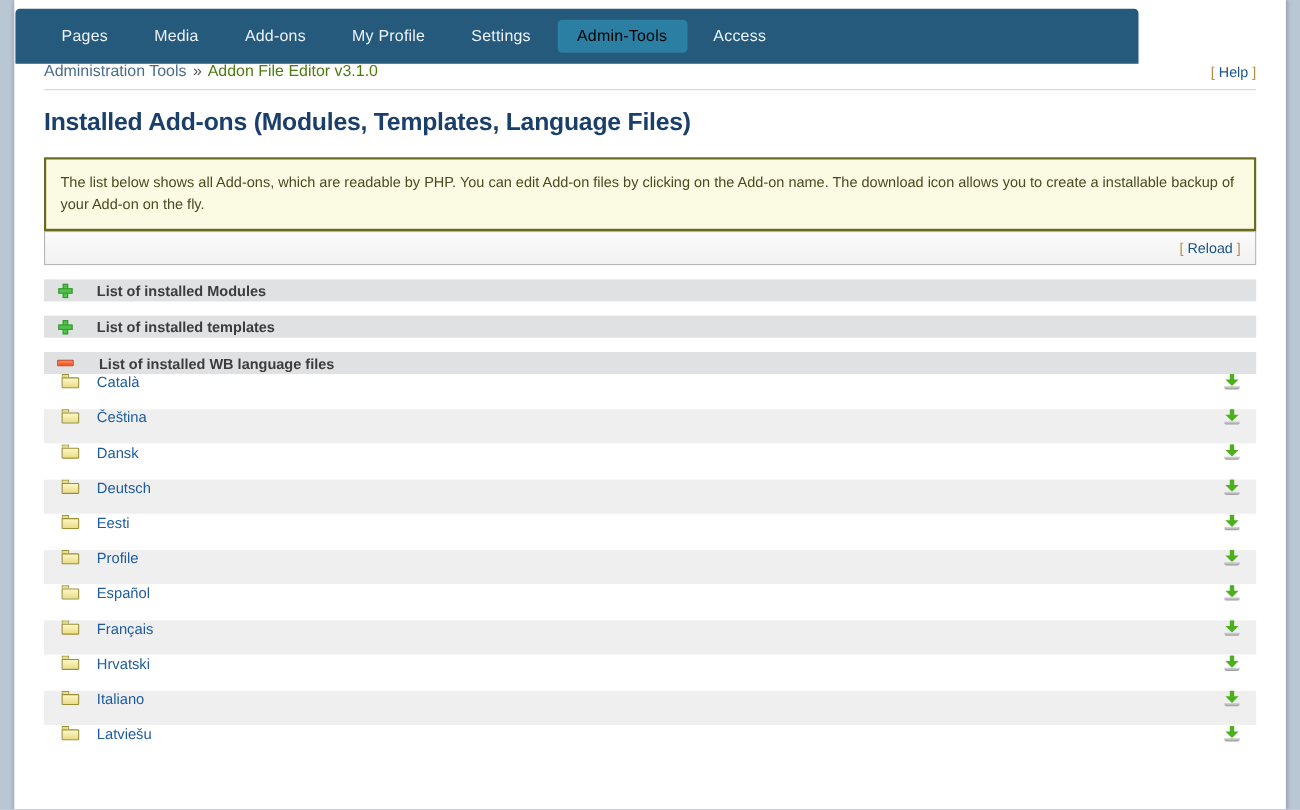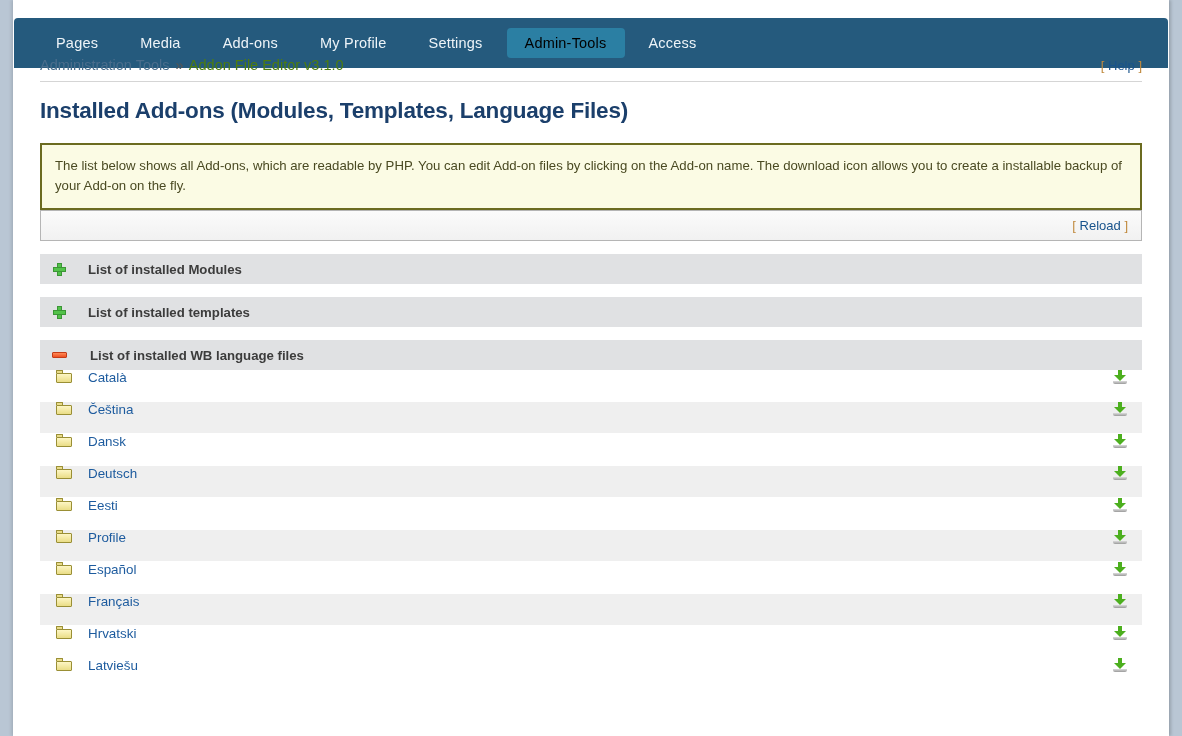--- a/index.html
+++ b/index.html
@@ -19,22 +19,22 @@
   #shell {
     position: absolute;
     left: 13px; top: 0px;
     width: 1156px; height: 736px;
     background: #ffffff;
     box-shadow: 2px 0 3px rgba(0,0,0,0.18), -2px 0 3px rgba(0,0,0,0.10);
   }
   
   #topnav {
     position: absolute;
-    left: 1px; top: 18px;
-    width: 1154px; height: 50px;
+    left: 1px; top: 8px;
+    width: 1021px; height: 50px;
     background: #255a7d;
     border-radius: 4px 4px 0 0;
     display: flex;
     align-items: center;
     padding-left: 24px;
   }
   .navitem {
     color: #eef4f8;
     font-size: 14.5px;
     padding: 7px 18px;
@@ -109,21 +109,21 @@
     padding-right: 13px;
   }
   #reloadlink {
     font-size: 13px;
     color: #18538c;
     cursor: pointer;
   }
   
   .section {
     margin-top: 13px;
-    height: 30px;
+    height: 20px;
     background: #e0e1e3;
     display: flex;
     align-items: center;
   }
   .section .sec-icon {
     width: 30px;
     display: flex;
     justify-content: center;
     align-items: center;
     margin-left: 4px;
@@ -419,20 +419,36 @@
             </div>
             <div class="f-name">Hrvatski</div>
             <div class="f-dl">
               <span class="ico-dl">
                 <span class="stem"></span>
                 <span class="head"></span>
                 <span class="base"></span>
               </span>
             </div>
           </div>
+          <div class="frow alt">
+            <div class="f-icon">
+              <span class="ico-folder">
+                <span class="tab"></span>
+                <span class="body"></span>
+              </span>
+            </div>
+            <div class="f-name">Italiano</div>
+            <div class="f-dl">
+              <span class="ico-dl">
+                <span class="stem"></span>
+                <span class="head"></span>
+                <span class="base"></span>
+              </span>
+            </div>
+          </div>
           <div class="frow">
             <div class="f-icon">
               <span class="ico-folder">
                 <span class="tab"></span>
                 <span class="body"></span>
               </span>
             </div>
             <div class="f-name">Latviešu</div>
             <div class="f-dl">
               <span class="ico-dl">

